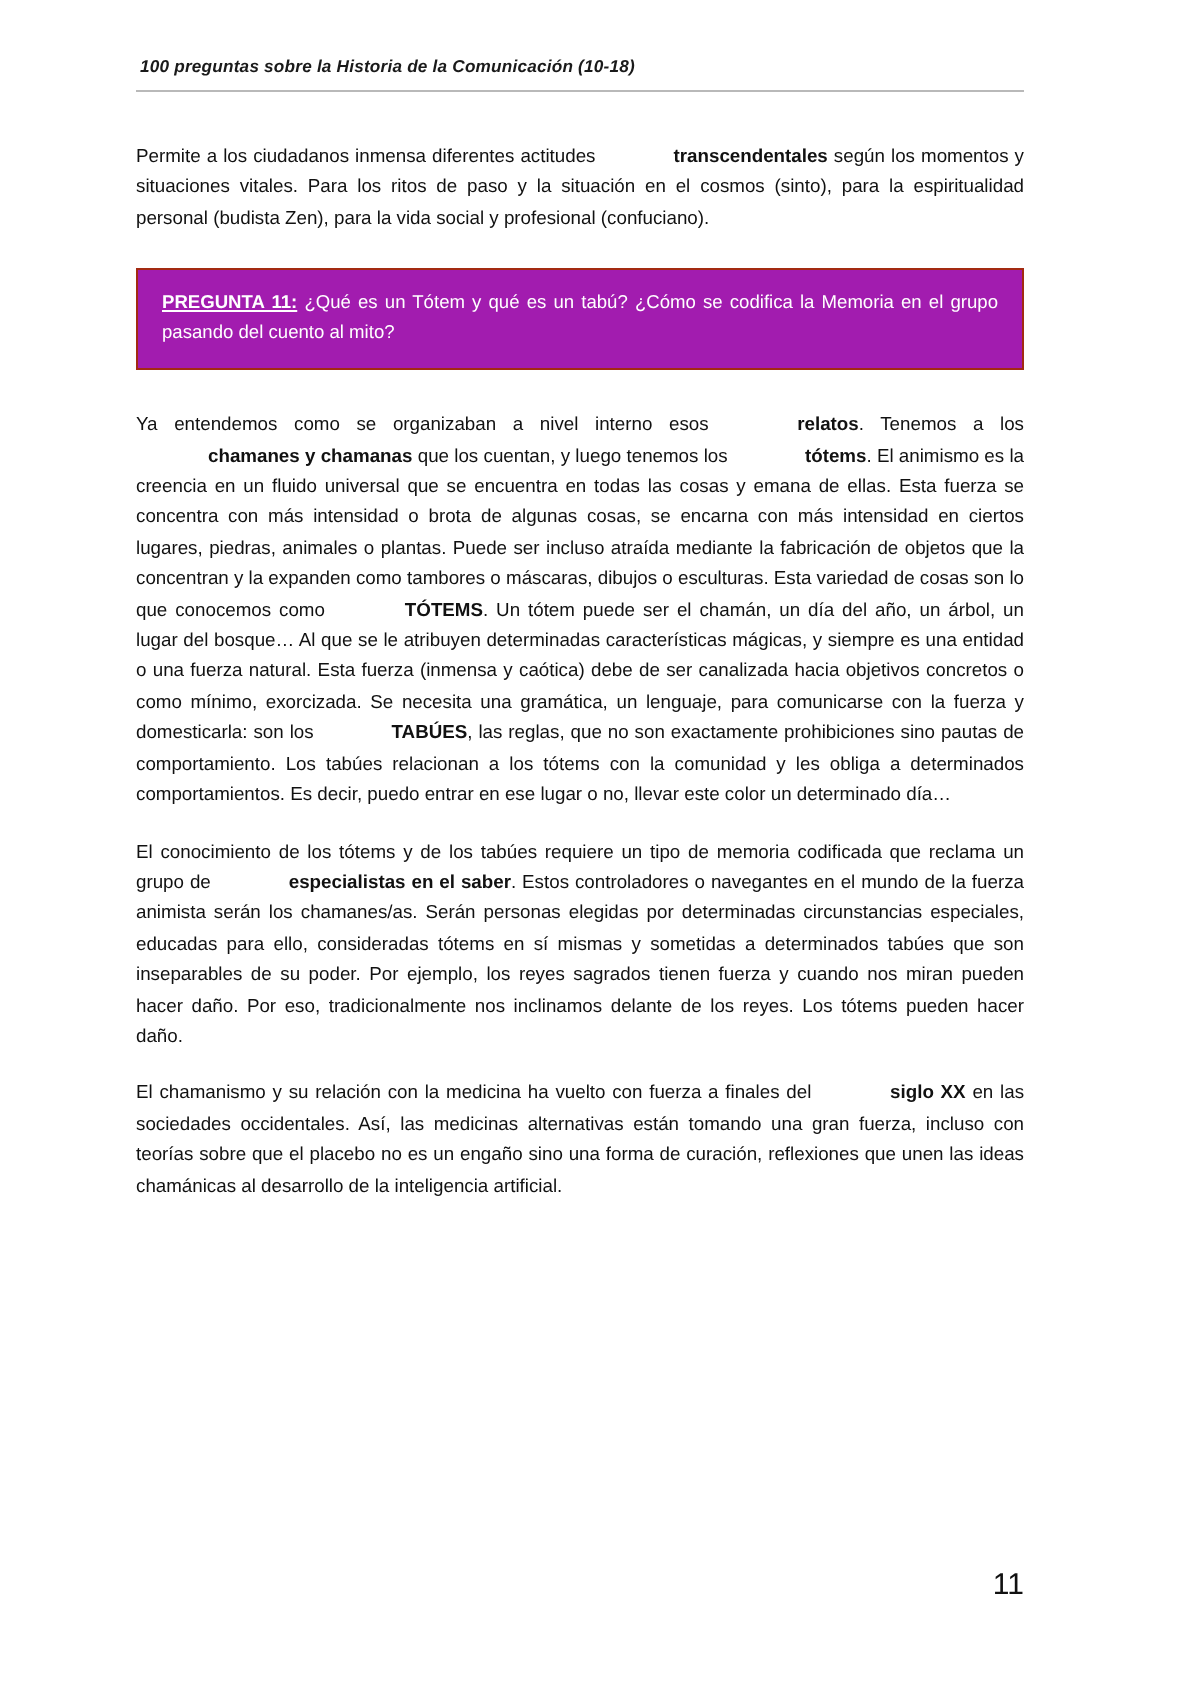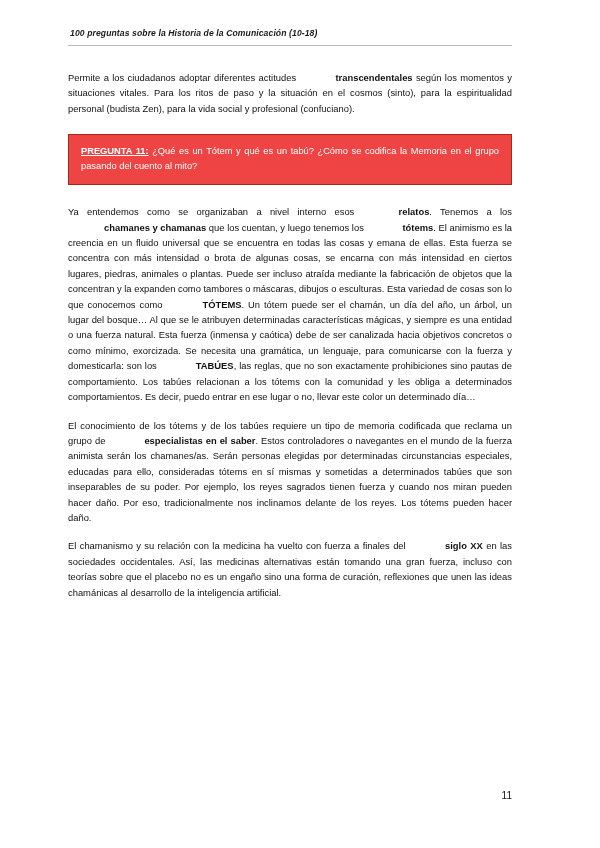--- a/index.html
+++ b/index.html
@@ -40,55 +40,55 @@
   p.body-text {
     font-size: 9.4px;
     line-height: 15.4px;
     text-align: justify;
     margin: 0 0 13px 0;
     color: #111111;
   }
   p.body-text:last-child { margin-bottom: 0; }
   .b { font-weight: bold; margin-left: 36px; }
   .question-box {
-    background: #ef4444;
+    background: #a21caf;
     border: 1px solid #a32a12;
     padding: 9px 12px 10px 12px;
     margin: 18px 0 19px 0;
     color: #ffffff;
   }
   .question-box .q-line {
     font-size: 9.3px;
     line-height: 15px;
     text-align: justify;
     color: #ffffff;
   }
   .q-label {
     font-weight: bold;
     text-decoration: underline;
     color: #ffffff;
   }
   .page-number {
     position: absolute;
     right: 48px;
     bottom: 47px;
-    font-size: 10px;
+    font-size: 15px;
     color: #111111;
   }
 </style>
 </head>
 <body>
 
 <div class="page">
 
   <div class="header">100 preguntas sobre la Historia de la Comunicación (10-18)</div>
   <hr class="header-rule">
 
   <p class="body-text">
-    <span>Permite a los ciudadanos adoptar diferentes actitudes </span><span class="b">transcendentales</span><span> según los momentos y situaciones vitales. Para los ritos de paso y la situación en el cosmos (sinto), para la espiritualidad personal (budista Zen), para la vida social y profesional (confuciano).</span>
+    <span>Permite a los ciudadanos inmensa diferentes actitudes </span><span class="b">transcendentales</span><span> según los momentos y situaciones vitales. Para los ritos de paso y la situación en el cosmos (sinto), para la espiritualidad personal (budista Zen), para la vida social y profesional (confuciano).</span>
   </p>
 
   <div class="question-box">
     <div class="q-line">
       <span class="q-label">PREGUNTA 11:</span><span> ¿Qué es un Tótem y qué es un tabú? ¿Cómo se codifica la Memoria en el grupo pasando del cuento al mito?</span>
     </div>
   </div>
 
   <p class="body-text">
     <span>Ya entendemos como se organizaban a nivel interno esos </span><span class="b">relatos</span><span>. Tenemos a los </span><span class="b">chamanes y chamanas</span><span> que los cuentan, y luego tenemos los </span><span class="b">tótems</span><span>. El animismo es la creencia en un fluido universal que se encuentra en todas las cosas y emana de ellas. Esta fuerza se concentra con más intensidad o brota de algunas cosas, se encarna con más intensidad en ciertos lugares, piedras, animales o plantas. Puede ser incluso atraída mediante la fabricación de objetos que la concentran y la expanden como tambores o máscaras, dibujos o esculturas. Esta variedad de cosas son lo que conocemos como </span><span class="b">TÓTEMS</span><span>. Un tótem puede ser el chamán, un día del año, un árbol, un lugar del bosque… Al que se le atribuyen determinadas características mágicas, y siempre es una entidad o una fuerza natural. Esta fuerza (inmensa y caótica) debe de ser canalizada hacia objetivos concretos o como mínimo, exorcizada. Se necesita una gramática, un lenguaje, para comunicarse con la fuerza y domesticarla: son los </span><span class="b">TABÚES</span><span>, las reglas, que no son exactamente prohibiciones sino pautas de comportamiento. Los tabúes relacionan a los tótems con la comunidad y les obliga a determinados comportamientos. Es decir, puedo entrar en ese lugar o no, llevar este color un determinado día…</span>

